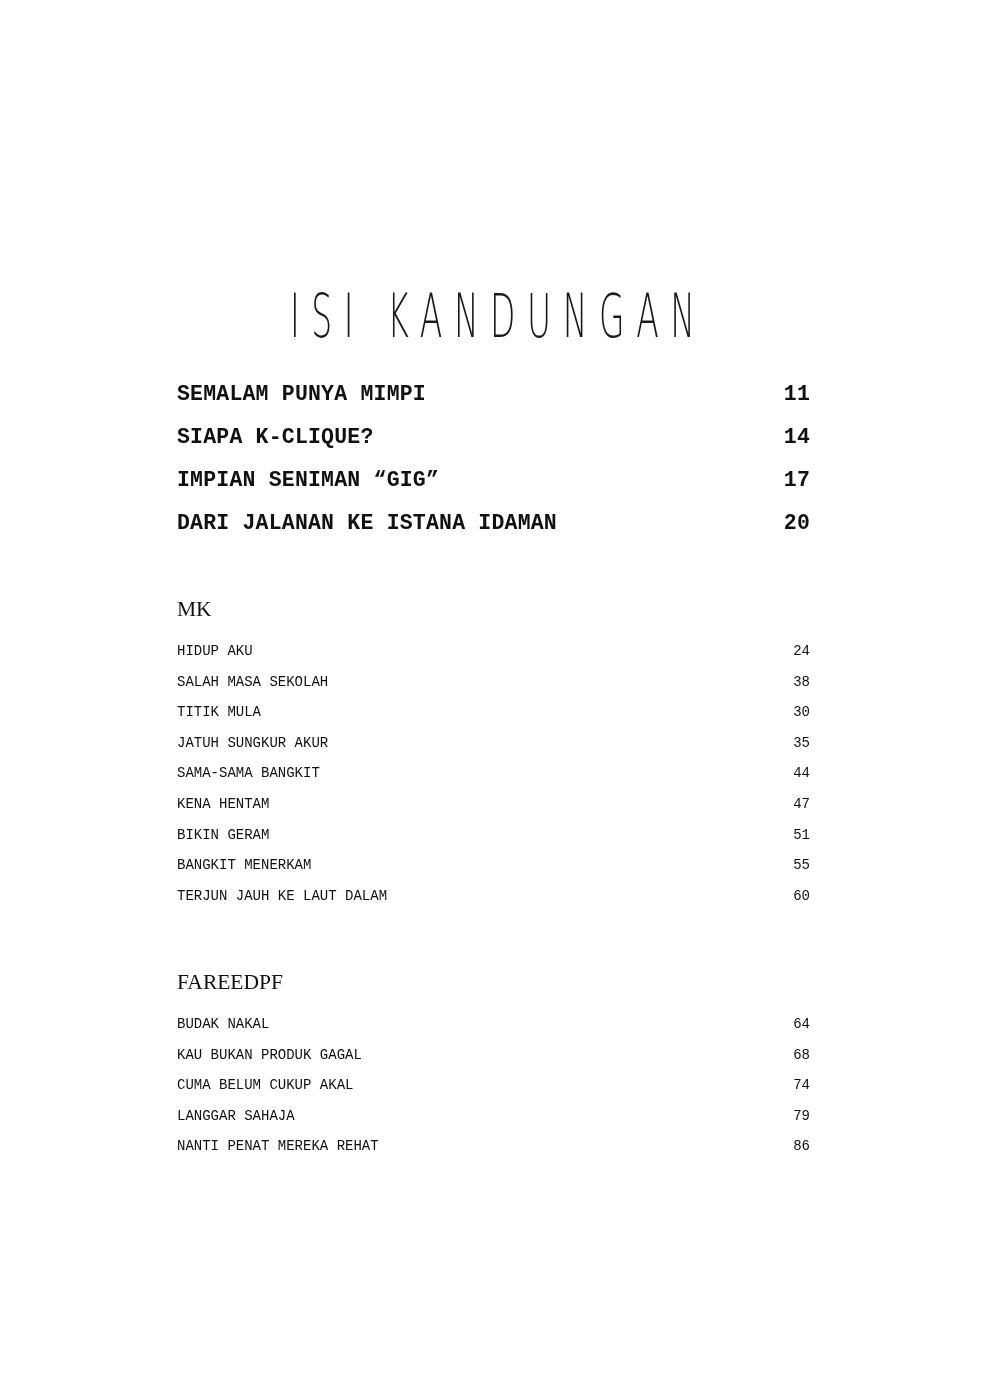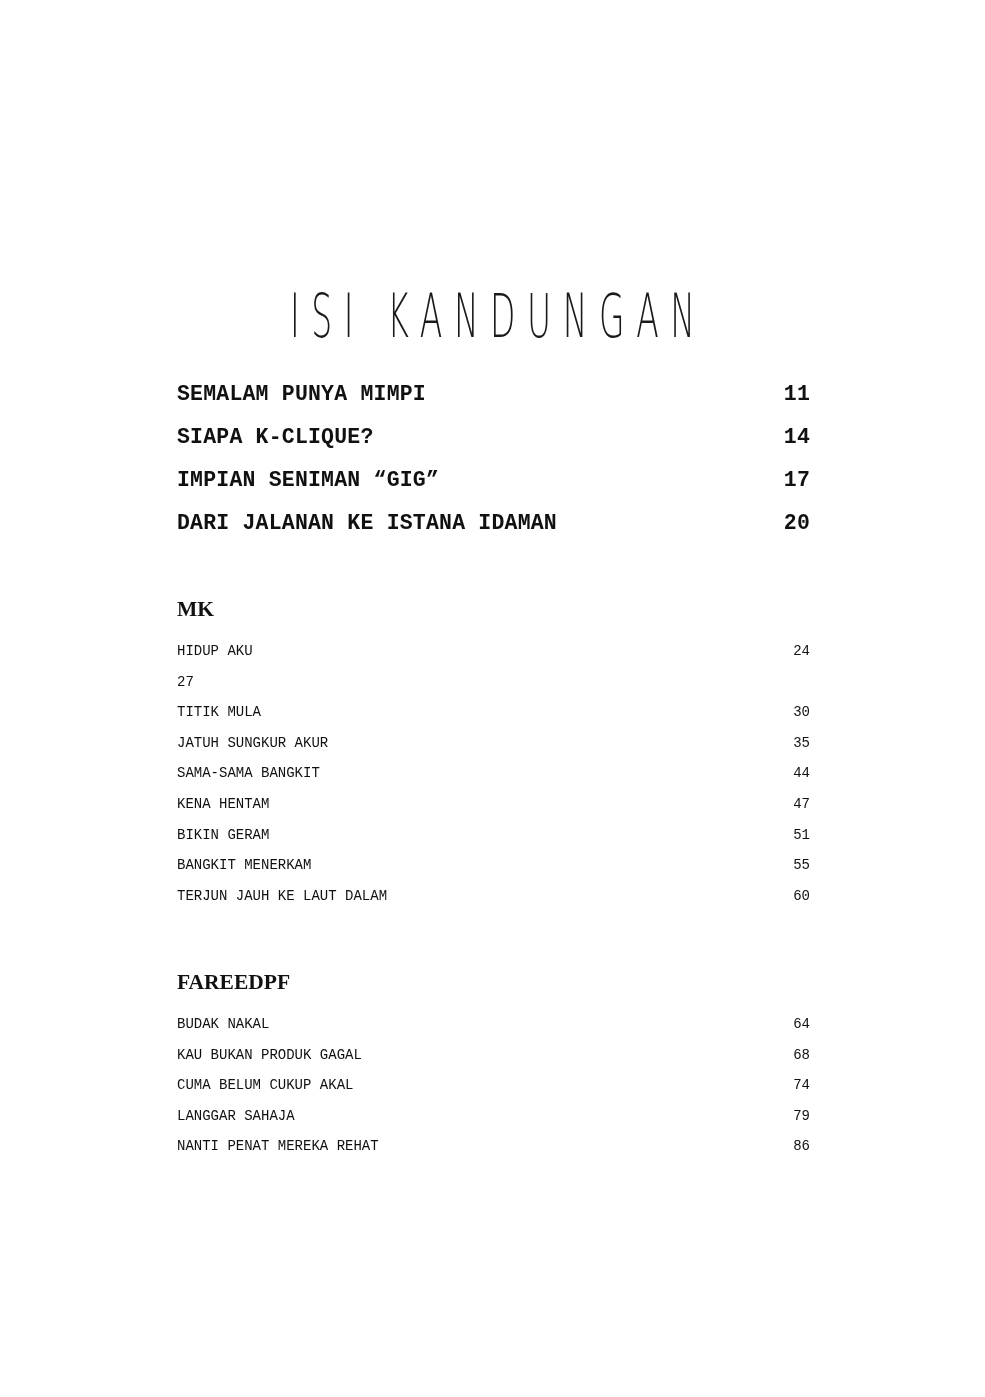--- a/index.html
+++ b/index.html
@@ -61,21 +61,21 @@
     .bold-section .row {
       font-weight: bold;
       font-size: 21.5px;
       height: 43px;
       line-height: 32px;
       letter-spacing: 0.2px;
     }
     .section-heading {
       position: absolute;
       left: 177px;
-      font-weight: bold;
+      font-weight: normal;
       font-size: 21.5px;
       line-height: 32px;
     }
     .heading-mk { top: 593px; }
     .heading-fareed { top: 966px; }
     .list {
       font-size: 14px;
     }
     .list .row {
       height: 30.6px;
@@ -108,21 +108,22 @@
   </div>
 </div>
 
 <div class="section-heading heading-mk">MK</div>
 <div class="toc list list-mk">
   <div class="row">
     <span class="label">HIDUP AKU</span>
     <span class="page">24</span>
   </div>
   <div class="row">
-    <span class="page">27</span>
+    <span class="label">SALAH MASA SEKOLAH</span>
+    <span class="page">38</span>
   </div>
   <div class="row">
     <span class="label">TITIK MULA</span>
     <span class="page">30</span>
   </div>
   <div class="row">
     <span class="label">JATUH SUNGKUR AKUR</span>
     <span class="page">35</span>
   </div>
   <div class="row">

